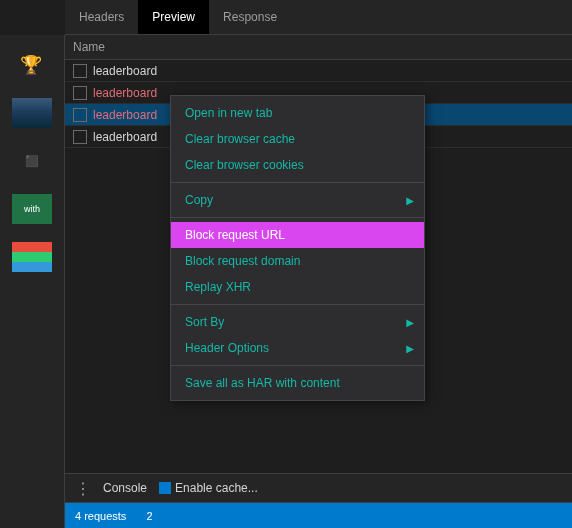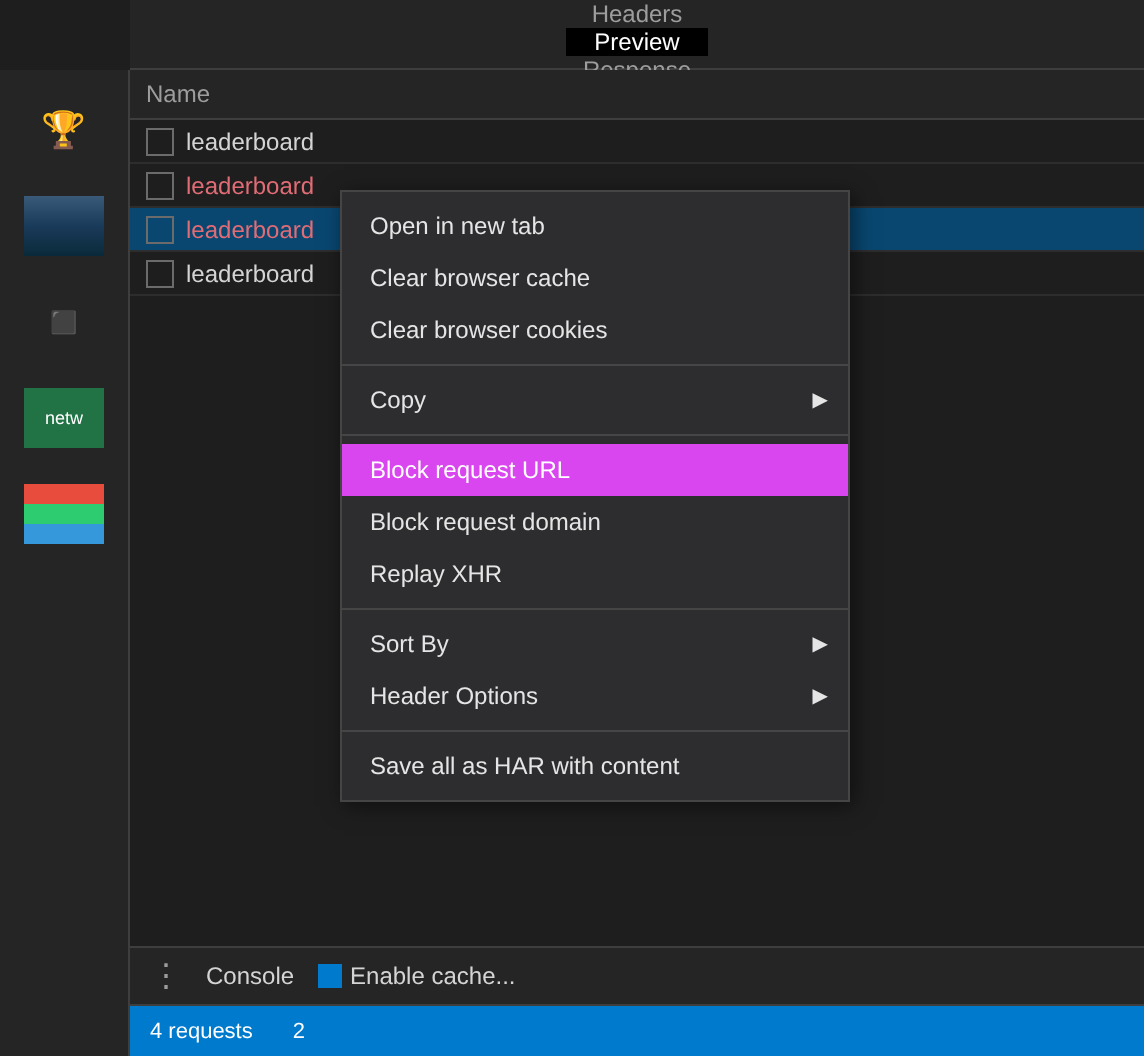--- a/index.html
+++ b/index.html
@@ -23,21 +23,20 @@
     .tab-bar {
       position: absolute;
       top: 0;
       left: 65px;
       right: 0;
       height: 35px;
       background: #252526;
       display: flex;
       align-items: center;
       border-bottom: 1px solid #3e3e3e;
-      flex-direction: column;
     }
 
     .tab {
       padding: 0 14px;
       height: 100%;
       display: flex;
       align-items: center;
       color: #9d9d9d;
       cursor: pointer;
       font-size: 12px;
@@ -224,21 +223,21 @@
       padding: 4px 0;
     }
 
     .menu-item {
       height: 26px;
       display: flex;
       align-items: center;
       padding: 0 14px;
       cursor: pointer;
       font-size: 12px;
-      color: #e5e5e5;
+      color: #14b8a6;
       position: relative;
     }
 
     .menu-item.highlighted {
       background: #d946ef;
       color: #fff;
     }
 
     .menu-item .arrow {
       position: absolute;
@@ -295,21 +294,21 @@
 
 <div class="sidebar">
   <div class="sidebar-icon trophy">🏆</div>
   <div class="sidebar-icon city">
     <div class="thumb-city"></div>
   </div>
   <div class="sidebar-icon file">
     <span style="font-size:11px;color:#9d9d9d">⬛</span>
   </div>
   <div class="sidebar-icon">
-    <div class="thumb-excel">netw</div>
+    <div class="thumb-excel">with</div>
   </div>
   <div class="sidebar-icon">
     <div class="thumb-colorful"></div>
   </div>
 </div>
 
 <div class="network-panel">
 
   <div class="network-header">
     <div class="name-col">Name</div>

